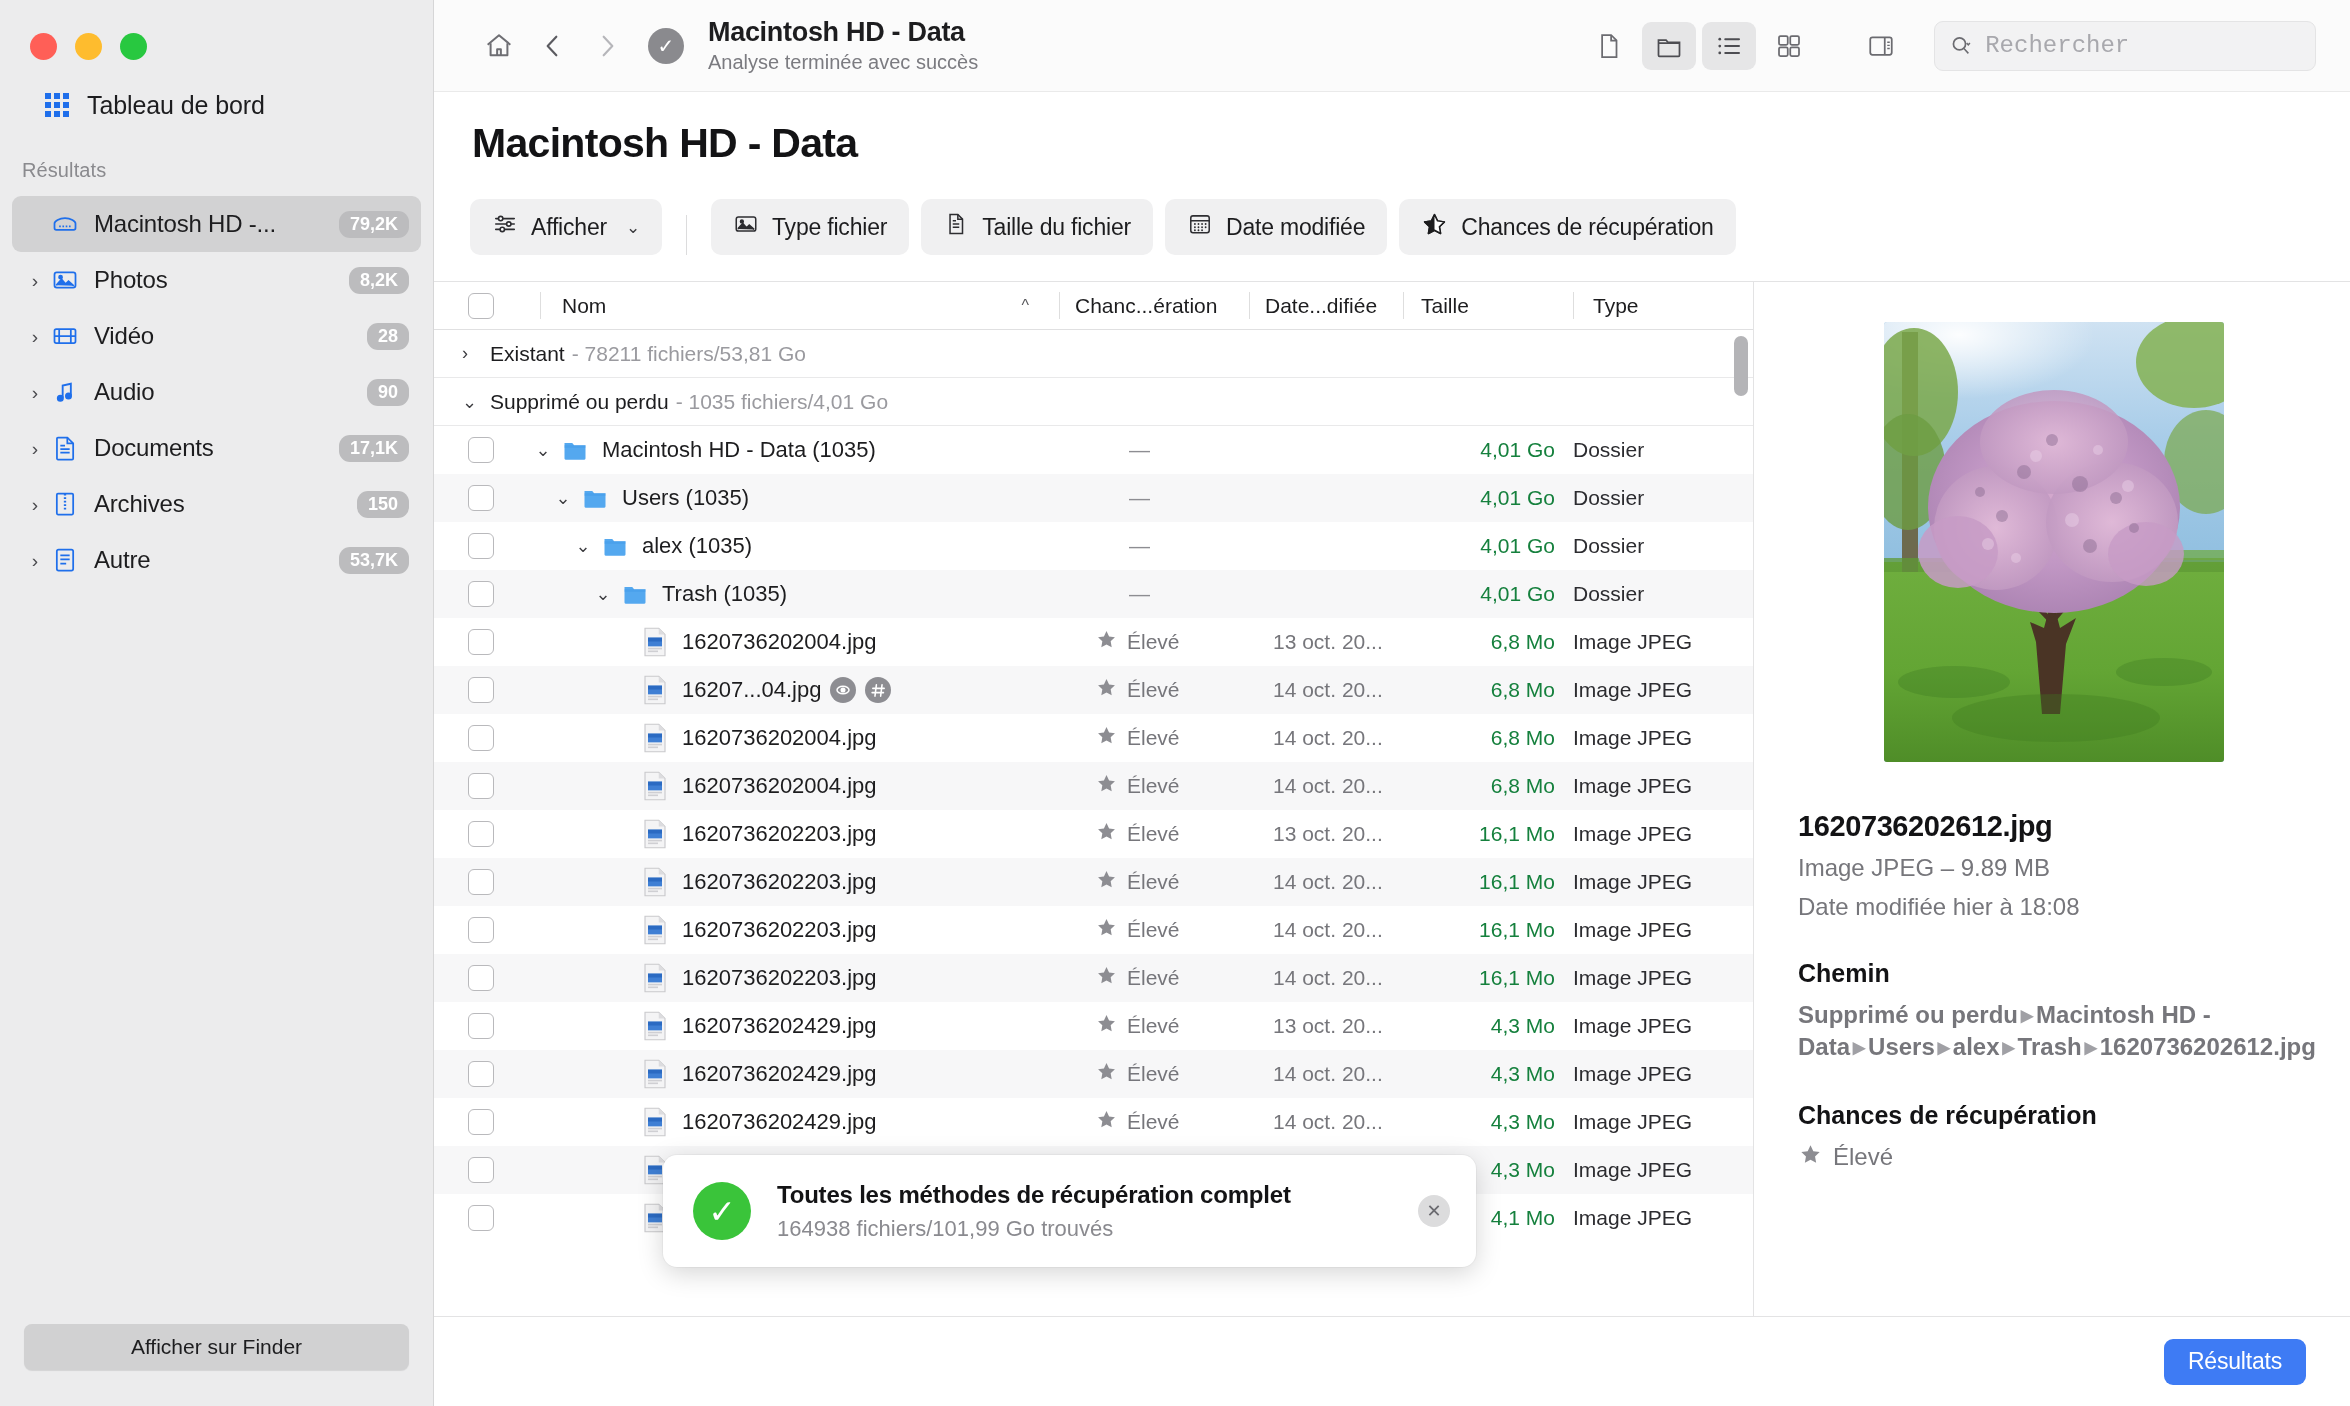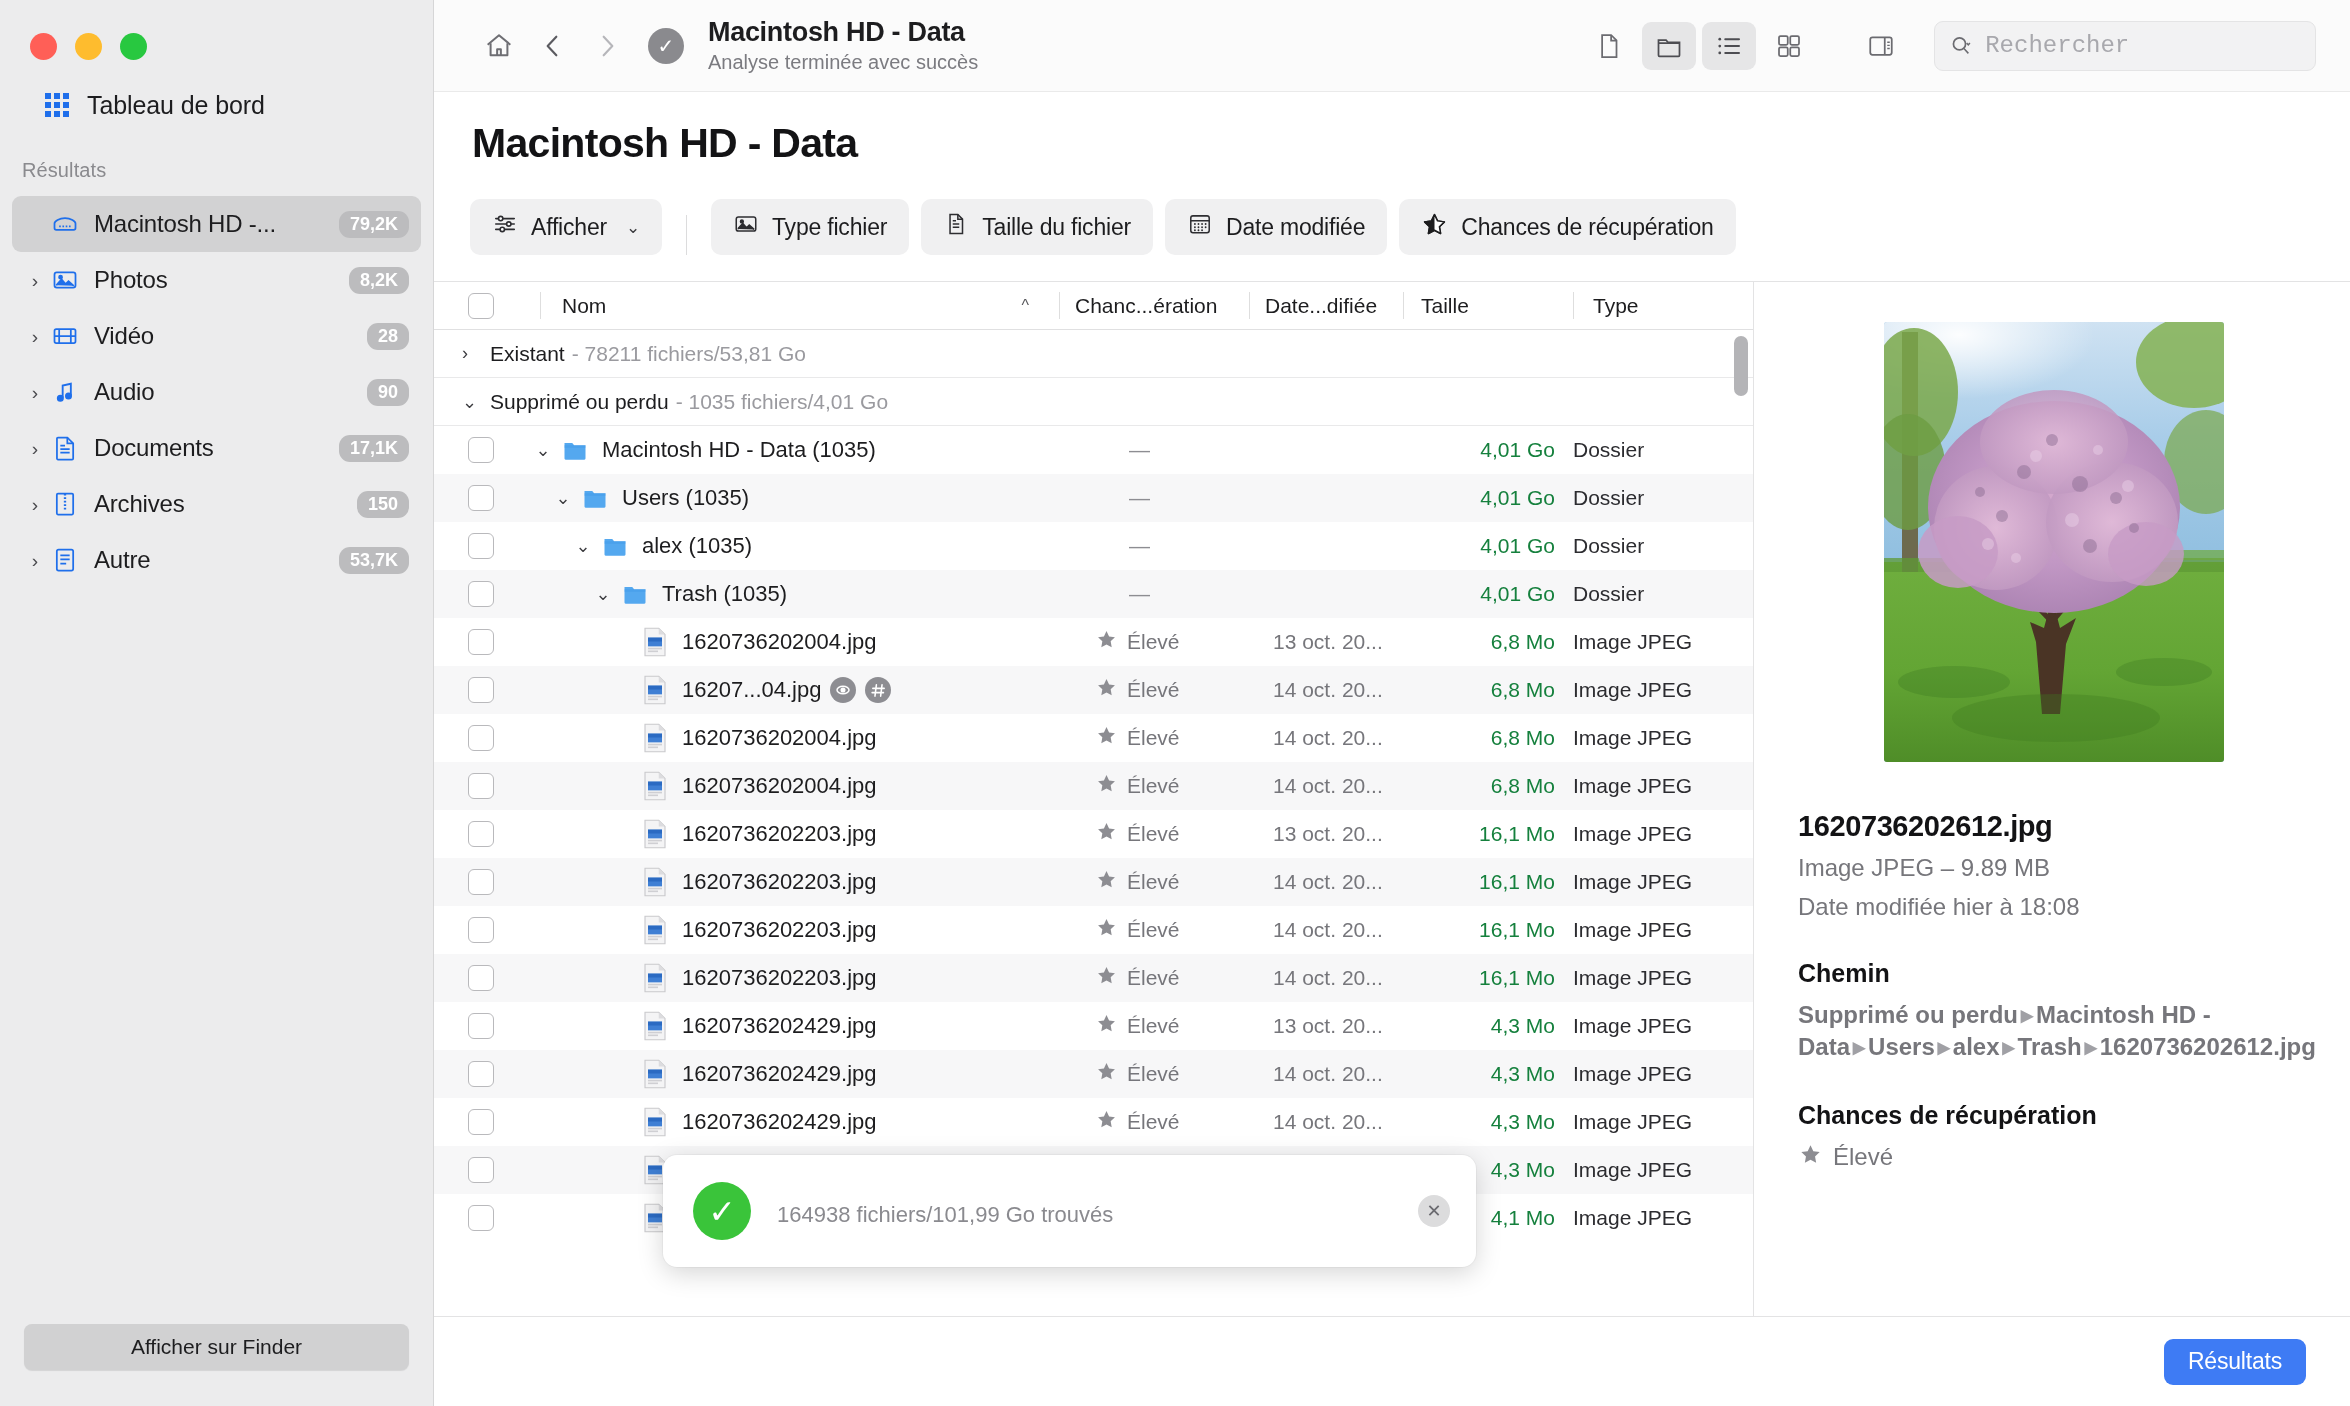--- a/index.html
+++ b/index.html
@@ -1272,17 +1272,18 @@
     </div>
 
     <div class="bottombar">
       <button class="recover-btn">Résultats</button>
     </div>
   </section>
 
   <div class="toast">
     <span class="toast-check">✓</span>
     <div class="toast-text">
+      <div class="toast-title">Toutes les méthodes de récupération complet</div>
       <div class="toast-sub">164938 fichiers/101,99 Go trouvés</div>
     </div>
     <span class="toast-close">✕</span>
   </div>
 </div>
 
 </body></html>

